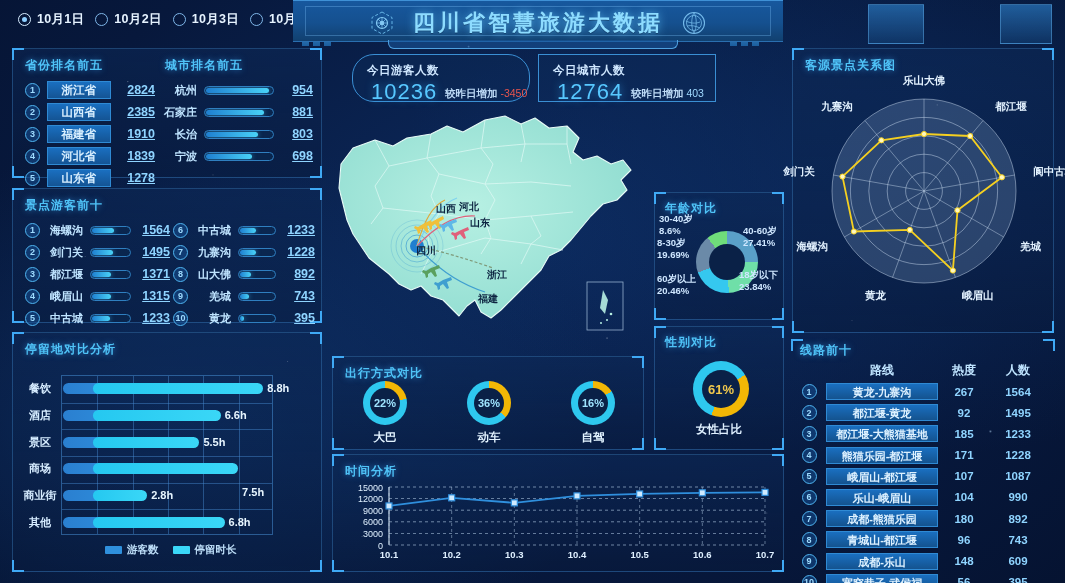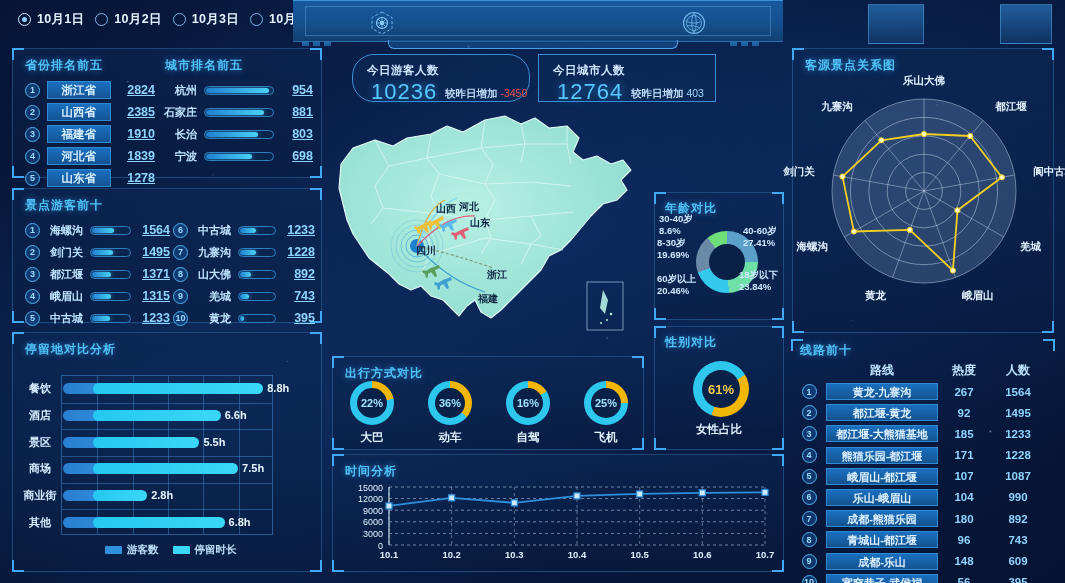--- a/index.html
+++ b/index.html
@@ -161,20 +161,21 @@
 
   <div class="titlebar">
     <div class="hdr-icon left">
       <svg width="26" height="26" viewBox="0 0 26 26">
         <polygon points="13,2 23,7.5 23,18.5 13,24 3,18.5 3,7.5" fill="none" stroke="#6fc0f0" stroke-width="1" stroke-dasharray="3 2"></polygon>
         <circle cx="13" cy="13" r="5.5" fill="none" stroke="#8fd6ff" stroke-width="1.2"></circle>
         <circle cx="13" cy="13" r="2.2" fill="#8fd6ff"></circle>
         <path d="M7.5 13H18.5M13 7.5V18.5M9 9l8 8M17 9l-8 8" stroke="#8fd6ff" stroke-width=".7"></path>
       </svg>
     </div>
+    <div class="title-text">四川省智慧旅游大数据</div>
     <div class="hdr-icon right">
       <svg width="26" height="26" viewBox="0 0 26 26">
         <circle cx="13" cy="13" r="10.5" fill="none" stroke="#7fc6f5" stroke-width="1.1"></circle>
         <circle cx="13" cy="13" r="7.5" fill="none" stroke="#7fc6f5" stroke-width=".8"></circle>
         <path d="M5 11c4 2 9 3 14 1M6 16c4-1 9 0 13 2" stroke="#7fc6f5" stroke-width=".8" fill="none"></path>
         <path d="M13 3c-3 4-3 15 0 20M13 3c3 4 3 15 0 20" stroke="#7fc6f5" stroke-width=".8" fill="none"></path>
       </svg>
     </div>
   </div>
   <div class="title-under"></div>
@@ -369,21 +370,21 @@
       <div class="hb-k" style="left:44px;width:42px;text-align:right;">1.97K</div>
       <div class="hb-b1" style="left:44px;width:64px;"></div>
       <div class="hb-b2" style="left:74px;width:106.41304347826089px;"></div>
       <div class="hb-h" style="left:184.41304347826087px;">5.5h</div>
     </div>
       <div class="hb-row" style="left:6px;top:121.33333333333333px;width:300px;">
       <div class="hb-cat">商场</div>
       <div class="hb-k" style="left:44px;width:42px;text-align:right;">1.69K</div>
       <div class="hb-b1" style="left:44px;width:64px;"></div>
       <div class="hb-b2" style="left:74px;width:145.10869565217394px;"></div>
-      <div class="hb-h" style="left:223.10869565217394px;">7.5h</div>
+      <div class="hb-h" style="left:223.10869565217394px;margin-top:24px;">7.5h</div>
     </div>
       <div class="hb-row" style="left:6px;top:148.00000000000003px;width:300px;">
       <div class="hb-cat">商业街</div>
       <div class="hb-k" style="left:44px;width:42px;text-align:right;">0.97K</div>
       <div class="hb-b1" style="left:44px;width:64px;"></div>
       <div class="hb-b2" style="left:74px;width:54.173913043478265px;"></div>
       <div class="hb-h" style="left:132.17391304347825px;">2.8h</div>
     </div>
       <div class="hb-row" style="left:6px;top:174.66666666666669px;width:300px;">
       <div class="hb-cat">其他</div>
@@ -498,28 +499,20 @@
       </div>
       <div style="margin-top:5px;font-size:11.5px;font-weight:bold;color:#e2f3ff;">动车</div>
     </div>
       <div style="text-align:center;">
       <div class="donut" style="width:44px;height:44px;margin:0 auto;background:conic-gradient(from 0deg, #f2b705 0deg 57.6deg, #2ec8ef 57.6deg 360deg);">
         <div class="hole" style="inset:7px;">
           <span style="font-size:11px;font-weight:bold;color:#9fe4ff;">16%</span>
         </div>
       </div>
       <div style="margin-top:5px;font-size:11.5px;font-weight:bold;color:#e2f3ff;">自驾</div>
-    </div>
-      <div style="text-align:center;">
-      <div class="donut" style="width:44px;height:44px;margin:0 auto;background:conic-gradient(from 0deg, #f2b705 0deg 90deg, #2ec8ef 90deg 360deg);">
-        <div class="hole" style="inset:7px;">
-          <span style="font-size:11px;font-weight:bold;color:#9fe4ff;">25%</span>
-        </div>
-      </div>
-      <div style="margin-top:5px;font-size:11.5px;font-weight:bold;color:#e2f3ff;">飞机</div>
     </div>
     </div>
 </div>
 
 <div class="panel" style="left:332px;top:454px;width:452px;height:118px;">
   <div class="corner-b"></div>
   <div class="ptitle">时间分析</div>
   <div id="linechart" style="position:absolute;left:8px;top:22px;">
       <svg width="436" height="88">
        <g>

